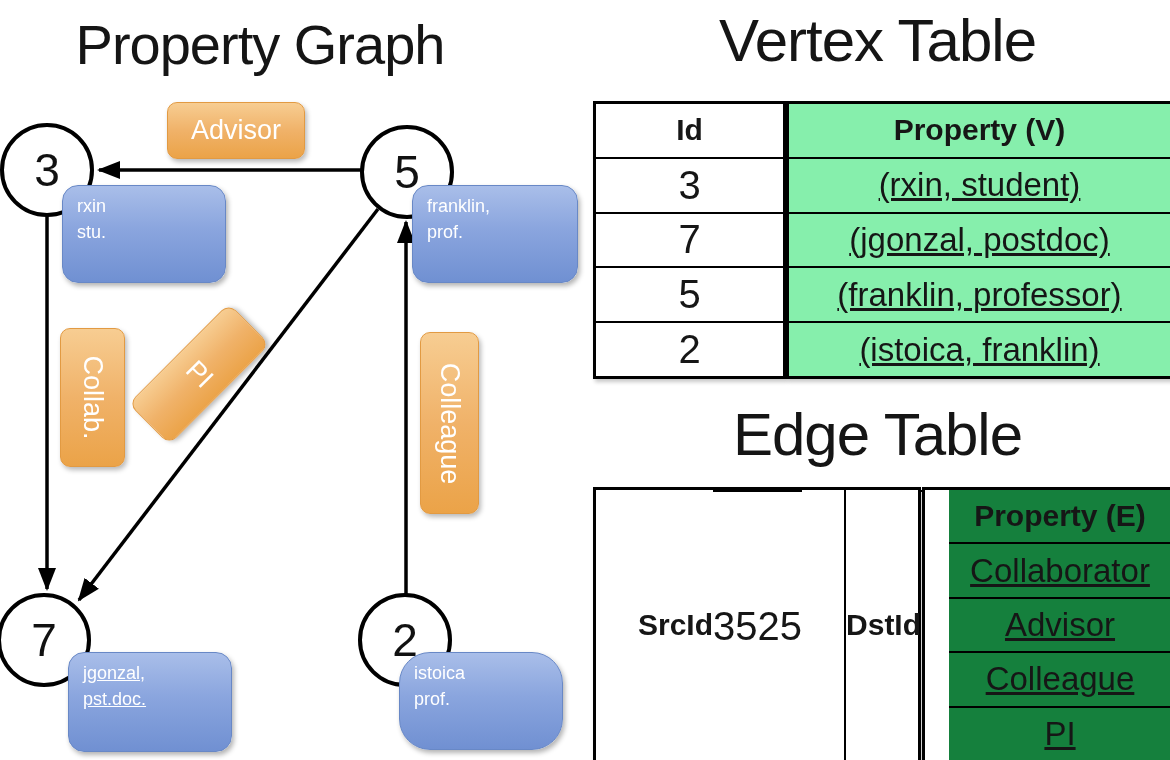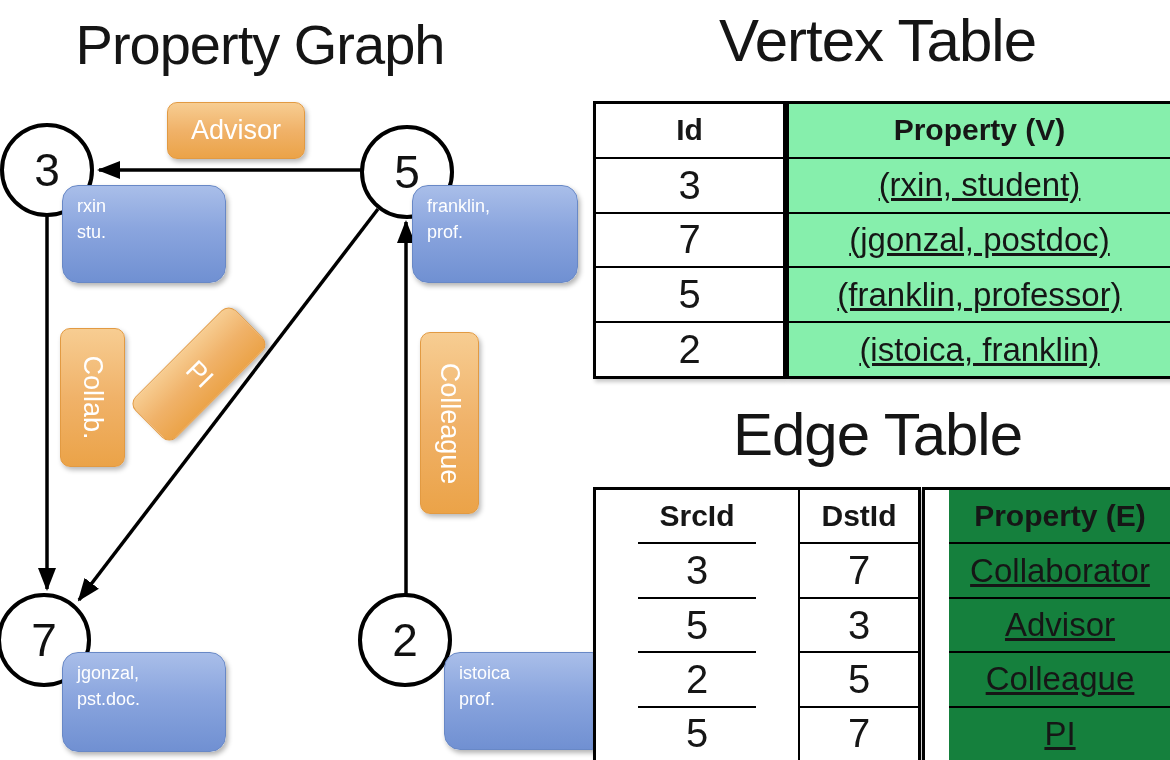--- a/index.html
+++ b/index.html
@@ -48,21 +48,21 @@
     box-shadow:2px 3px 4px rgba(0,0,0,0.22);
   }
   .tbl .cell{
     flex:1;display:flex;align-items:center;justify-content:center;
     border-top:2px solid #000;font-size:40px;white-space:nowrap;
   }
   .tbl .cell:first-child{border-top:none;}
   .tbl .hdr{font-weight:bold;font-size:30px;}
   .tbl .txt{font-size:33px;text-decoration:underline;}
   .tbl.two{flex-direction:row;}
-  .tbl.two .col{flex:1;display:flex;flex-direction:column;margin-left:42px;}
+  .tbl.two .col{flex:1;display:flex;margin-left:42px;}
   .tbl.two .col.divided{border-left:2px solid #000;}
   .cell.bluebg{background:#86efac;}
   .cell.tanbg{background:#15803d;margin-left:24px;}
 </style>
 </head>
 <body>
 
 <div class="stage">
 
   <div class="title" id="graph-title">Property Graph</div>
@@ -91,25 +91,25 @@
   <div class="node-num" style="left:360px;top:608px;">2</div>
 
   <div class="vbox" style="left:62px;top:185px;width:138px;height:88px;">
     <span>rxin</span>
     <span>stu.</span>
   </div>
   <div class="vbox" style="left:412px;top:185px;width:140px;height:88px;">
     <span>franklin,</span>
     <span>prof.</span>
   </div>
-  <div class="vbox" style="left:62px;top:652px;width:138px;height:90px;">
+  <div class="vbox" style="left:68px;top:652px;width:138px;height:90px;text-decoration:underline;">
     <span>jgonzal,</span>
     <span>pst.doc.</span>
   </div>
-  <div class="vbox" style="left:444px;top:652px;width:138px;height:88px;">
+  <div class="vbox" style="left:399px;top:652px;width:138px;height:88px;border-radius:31px;">
     <span>istoica</span>
     <span>prof.</span>
   </div>
 
   <div class="elabel" id="label-advisor" style="left:167px;top:102px;width:136px;height:55px;">
     <span>Advisor</span>
   </div>
   <div class="elabel" style="left:60px;top:328px;width:63px;height:137px;">
     <span class="rot90">Collab.</span>
   </div>

